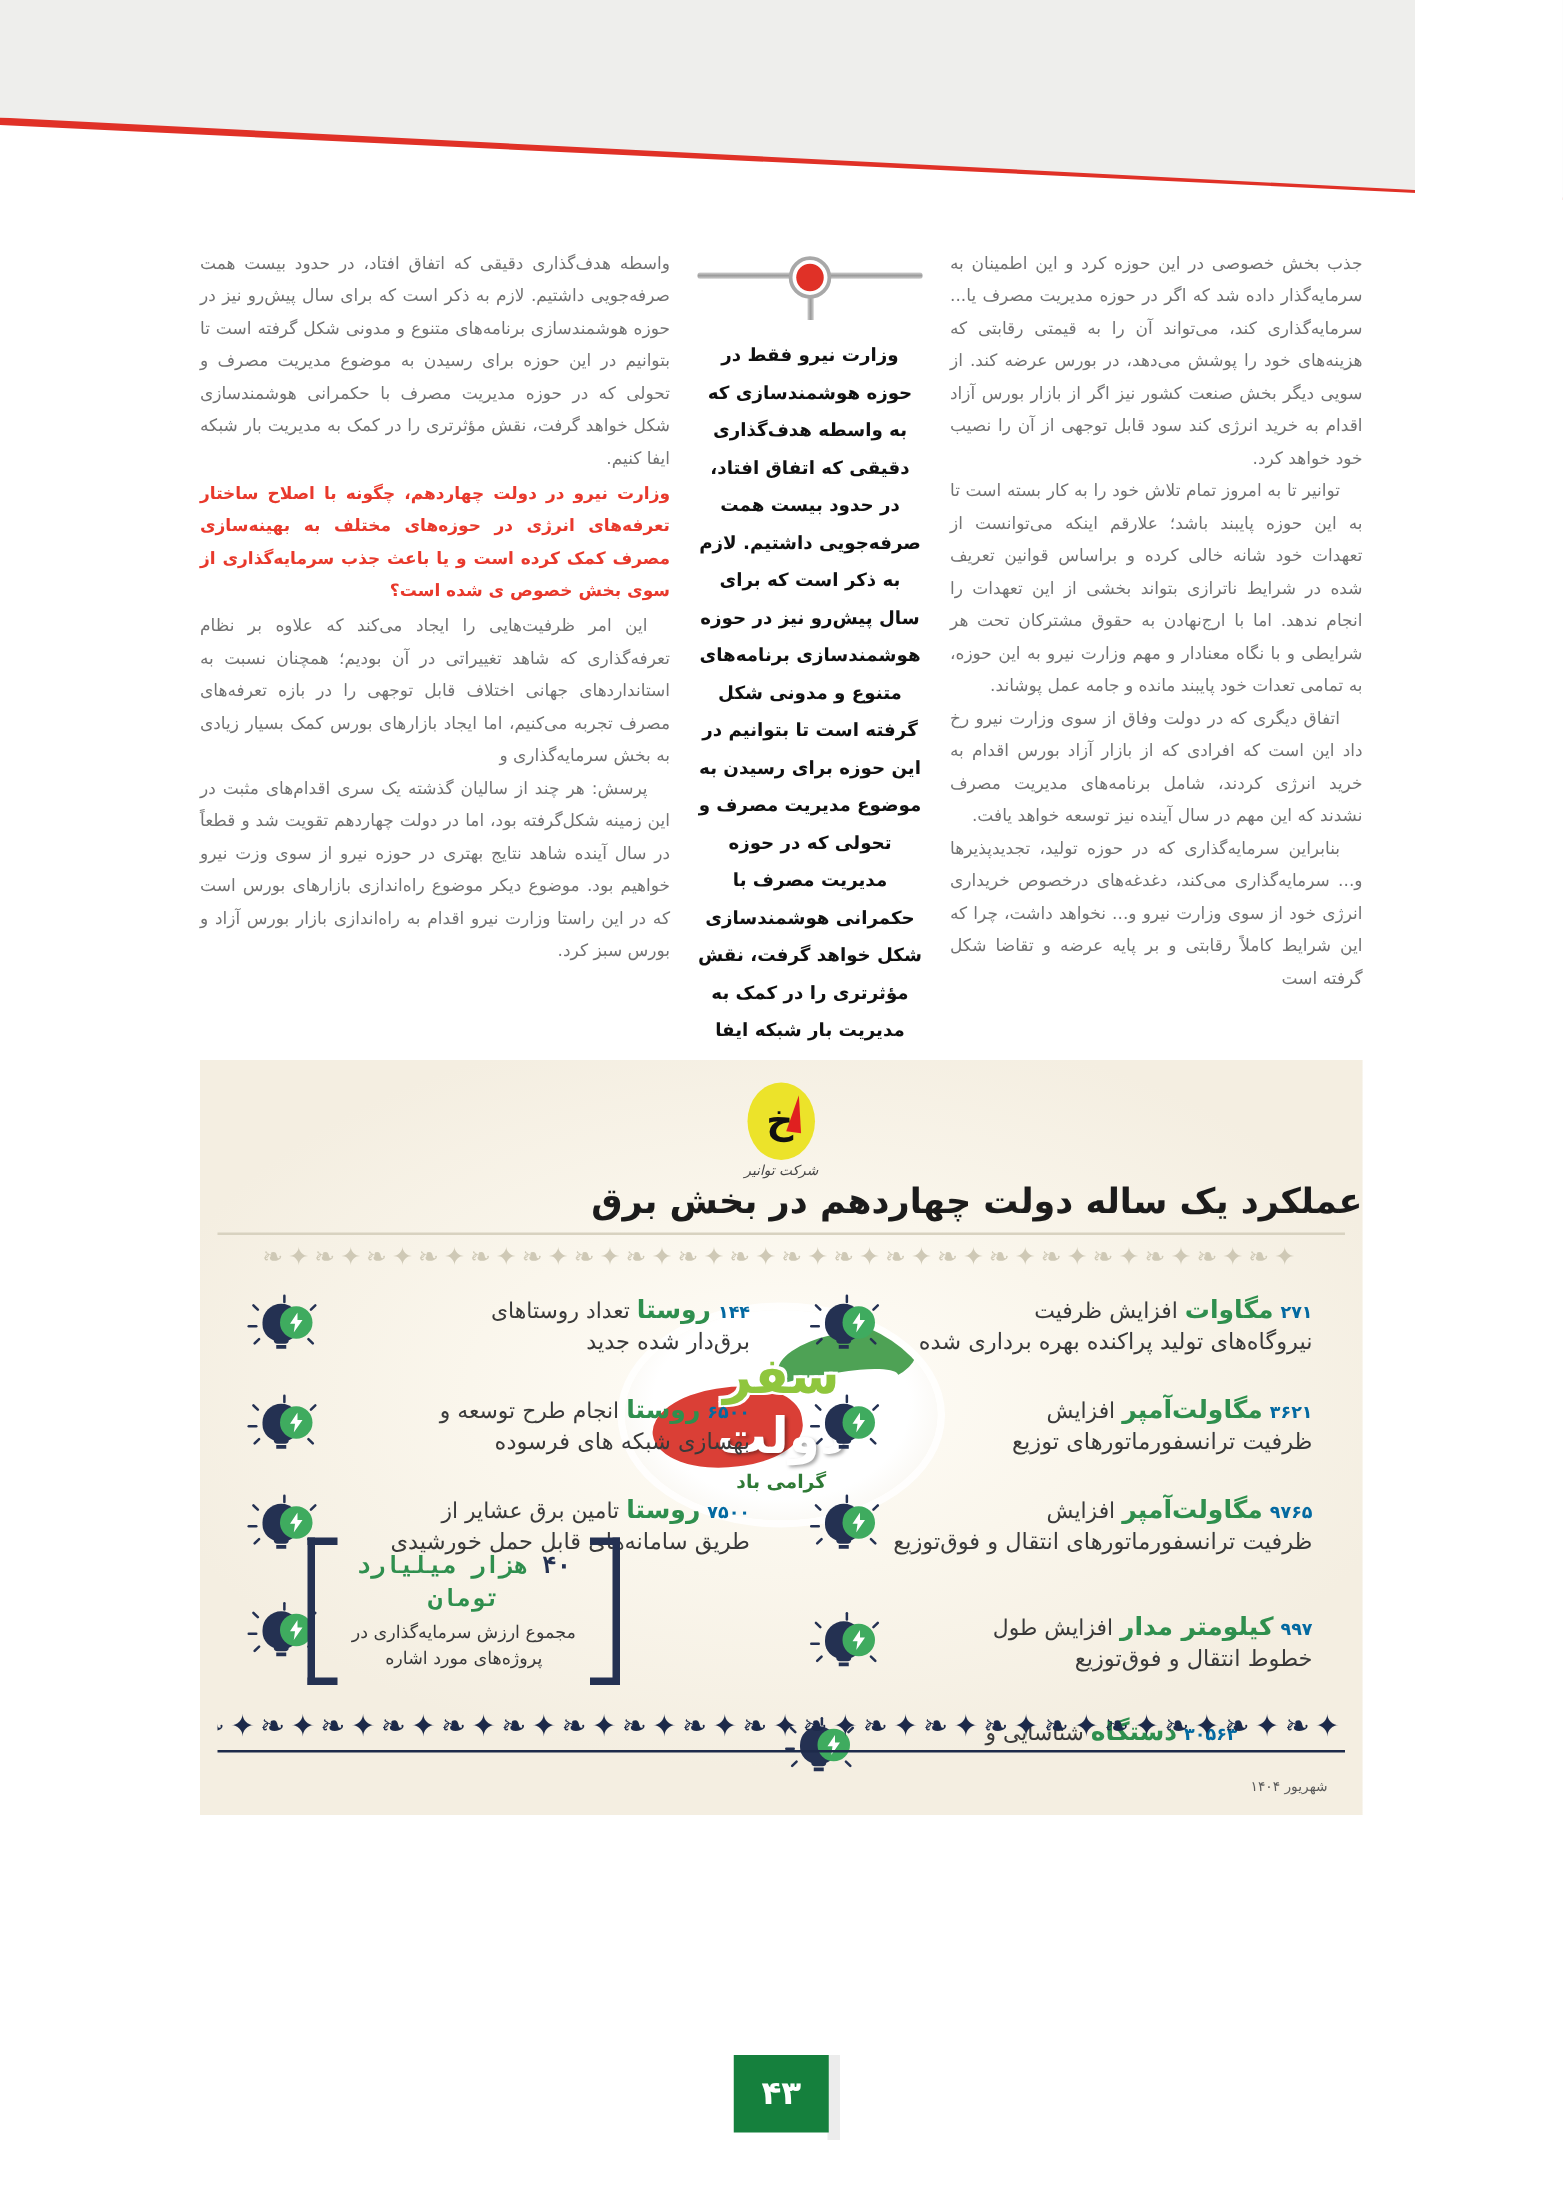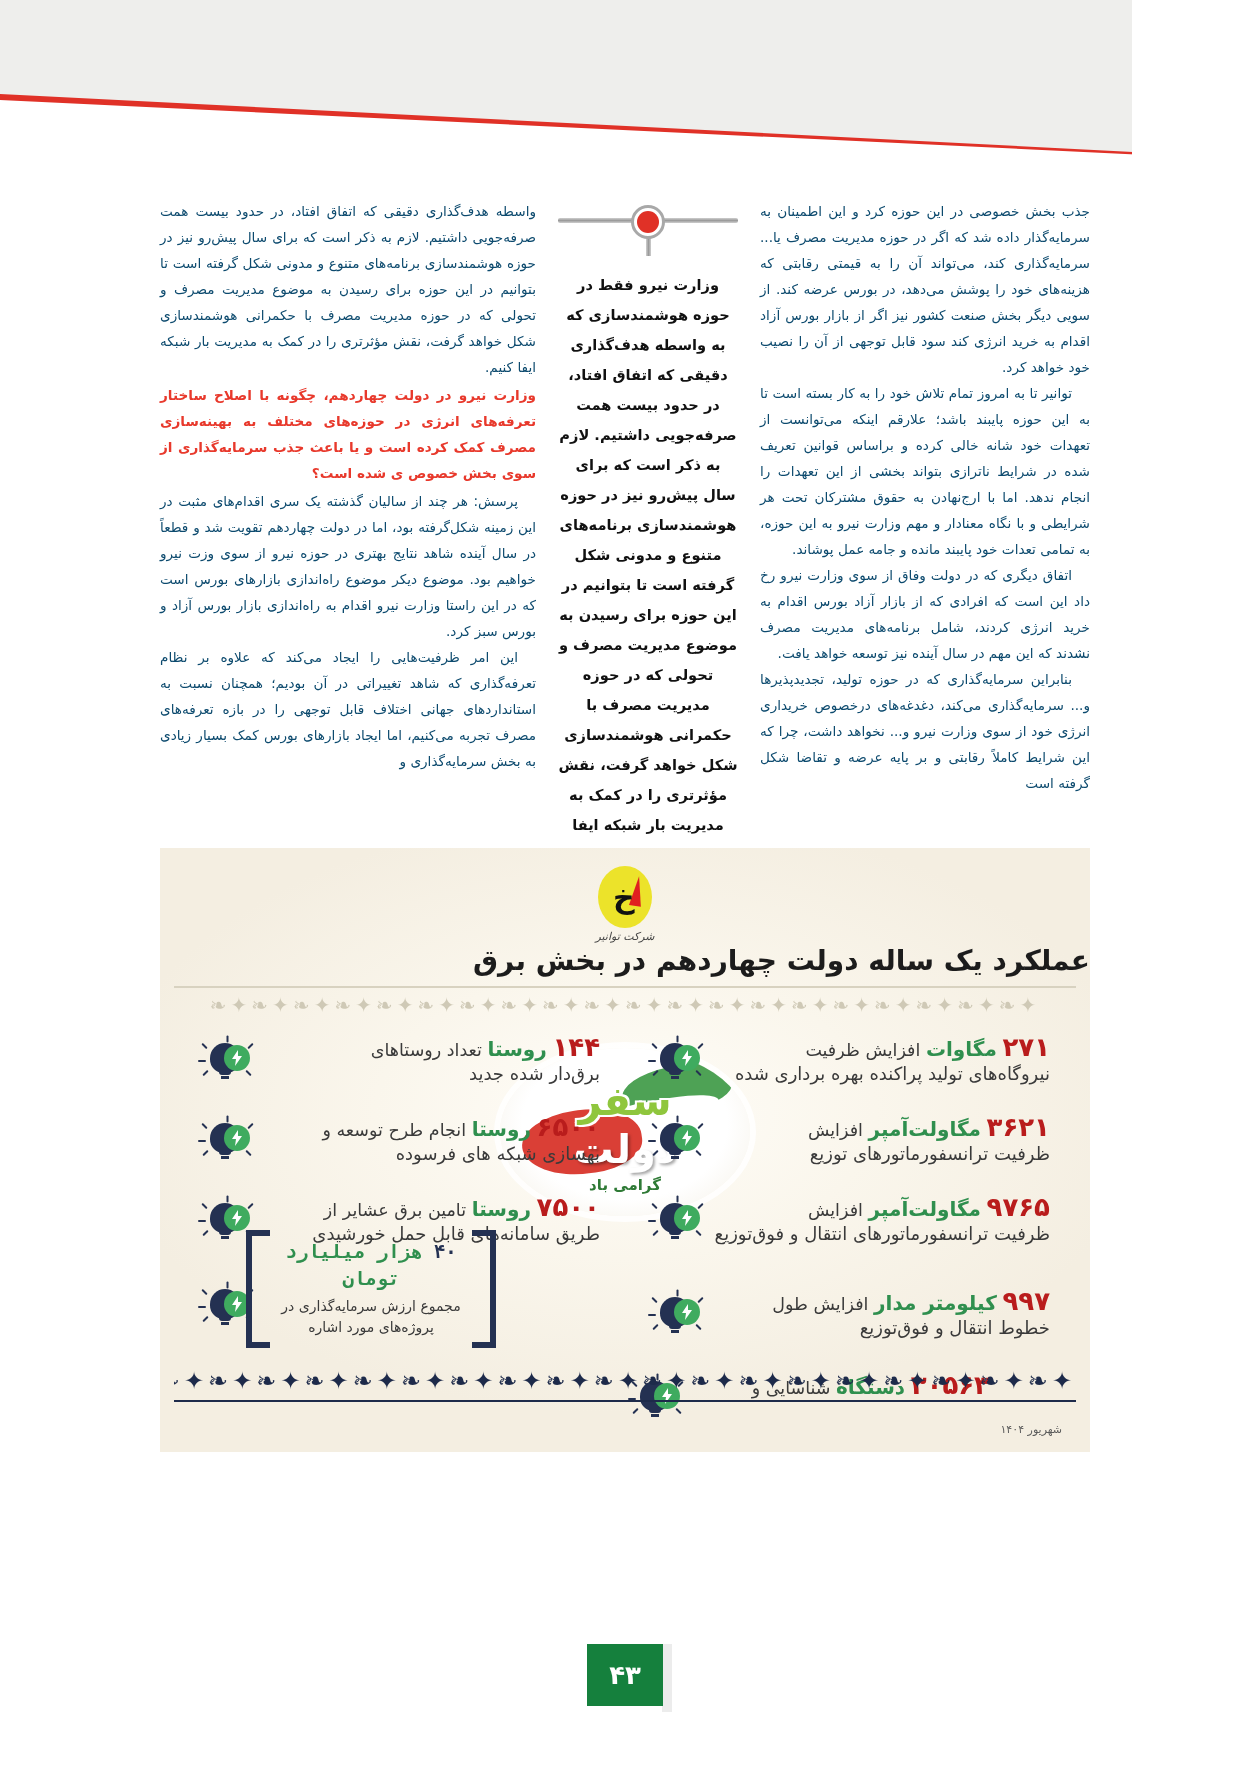--- a/index.html
+++ b/index.html
@@ -60,21 +60,21 @@
     text-align: justify;
   }
 
   .col-right { width: 376px; }
   .col-mid   { width: 180px; }
   .col-left  { width: 330px; }
 
   .col p {
     font-size: 13.6px;
     line-height: 26px;
-    color: #0c4a6e;
+    color: #737373;
     text-align: justify;
     margin: 0;
   }
   .col p.indent { text-indent: 18px; }
 
   .q-highlight {
     color: #e8392c;
     font-weight: bold;
     font-size: 13.6px;
     line-height: 26px;
@@ -348,23 +348,23 @@
   .ray.r6 { top: 36px; right: 0px; width: 7px; transform: rotate(45deg); }
 
   .stat-text { flex: 1 1 auto; padding-top: 2px; }
   .stat-line1 {
     font-size: 17.5px;
     line-height: 23px;
     color: #3a3a3a;
     direction: rtl;
   }
   .stat-num {
-    font-size: 26px;
-    font-weight: bold;
-    color: #b91c1c;
+    font-size: 14px;
+    font-weight: bold;
+    color: #0369a1;
   }
   .stat-unit {
     font-size: 20px;
     font-weight: bold;
     color: #2f8f4e;
   }
   .stat-line2 {
     font-size: 18px;
     line-height: 21px;
     color: #3a3a3a;
@@ -454,22 +454,22 @@
   <div class="header-grey"></div>
   <div class="header-red"></div>
   <div class="header-right-white"></div>
 </div>
 
 <div class="article">
 
   <div class="col col-right">
     <p>واسطه هدف‌گذاری دقیقی که اتفاق افتاد، در حدود بیست همت صرفه‌جویی داشتیم. لازم به ذکر است که برای سال پیش‌رو نیز در حوزه هوشمندسازی برنامه‌های متنوع و مدونی شکل گرفته است تا بتوانیم در این حوزه برای رسیدن به موضوع مدیریت مصرف و تحولی که در حوزه مدیریت مصرف با حکمرانی هوشمندسازی شکل خواهد گرفت، نقش مؤثرتری را در کمک به مدیریت بار شبکه ایفا کنیم.</p>
     <span class="q-highlight">وزارت نیرو در دولت چهاردهم، چگونه با اصلاح ساختار تعرفه‌های انرژی در حوزه‌های مختلف به بهینه‌سازی مصرف کمک کرده است و یا باعث جذب سرمایه‌گذاری از سوی بخش خصوص ی شده است؟</span>
+    <p class="indent">این امر ظرفیت‌هایی را ایجاد می‌کند که علاوه بر نظام تعرفه‌گذاری که شاهد تغییراتی در آن بودیم؛ همچنان نسبت به استانداردهای جهانی اختلاف قابل توجهی را در بازه تعرفه‌های مصرف تجربه می‌کنیم، اما ایجاد بازارهای بورس کمک بسیار زیادی به بخش سرمایه‌گذاری و</p>
     <p class="indent">پرسش: هر چند از سالیان گذشته یک سری اقدام‌های مثبت در این زمینه شکل‌گرفته بود، اما در دولت چهاردهم تقویت شد و قطعاً در سال آینده شاهد نتایج بهتری در حوزه نیرو از سوی وزت نیرو خواهیم بود. موضوع دیکر موضوع راه‌اندازی بازارهای بورس است که در این راستا وزارت نیرو اقدام به راه‌اندازی بازار بورس آزاد و بورس سبز کرد.</p>
-    <p class="indent">این امر ظرفیت‌هایی را ایجاد می‌کند که علاوه بر نظام تعرفه‌گذاری که شاهد تغییراتی در آن بودیم؛ همچنان نسبت به استانداردهای جهانی اختلاف قابل توجهی را در بازه تعرفه‌های مصرف تجربه می‌کنیم، اما ایجاد بازارهای بورس کمک بسیار زیادی به بخش سرمایه‌گذاری و</p>
   </div>
 
   <div class="col col-mid">
     <div class="pullquote-deco">
       <div class="pq-bar"></div>
       <div class="pq-stem"></div>
       <div class="pq-ring"></div>
       <div class="pq-dot"></div>
     </div>
     <div class="pullquote-text">وزارت نیرو فقط در حوزه هوشمندسازی که به واسطه هدف‌گذاری دقیقی که اتفاق افتاد، در حدود بیست همت صرفه‌جویی داشتیم. لازم به ذکر است که برای سال پیش‌رو نیز در حوزه هوشمندسازی برنامه‌های متنوع و مدونی شکل گرفته است تا بتوانیم در این حوزه برای رسیدن به موضوع مدیریت مصرف و تحولی که در حوزه مدیریت مصرف با حکمرانی هوشمندسازی شکل خواهد گرفت، نقش مؤثرتری را در کمک به مدیریت بار شبکه ایفا کنیم</div>

